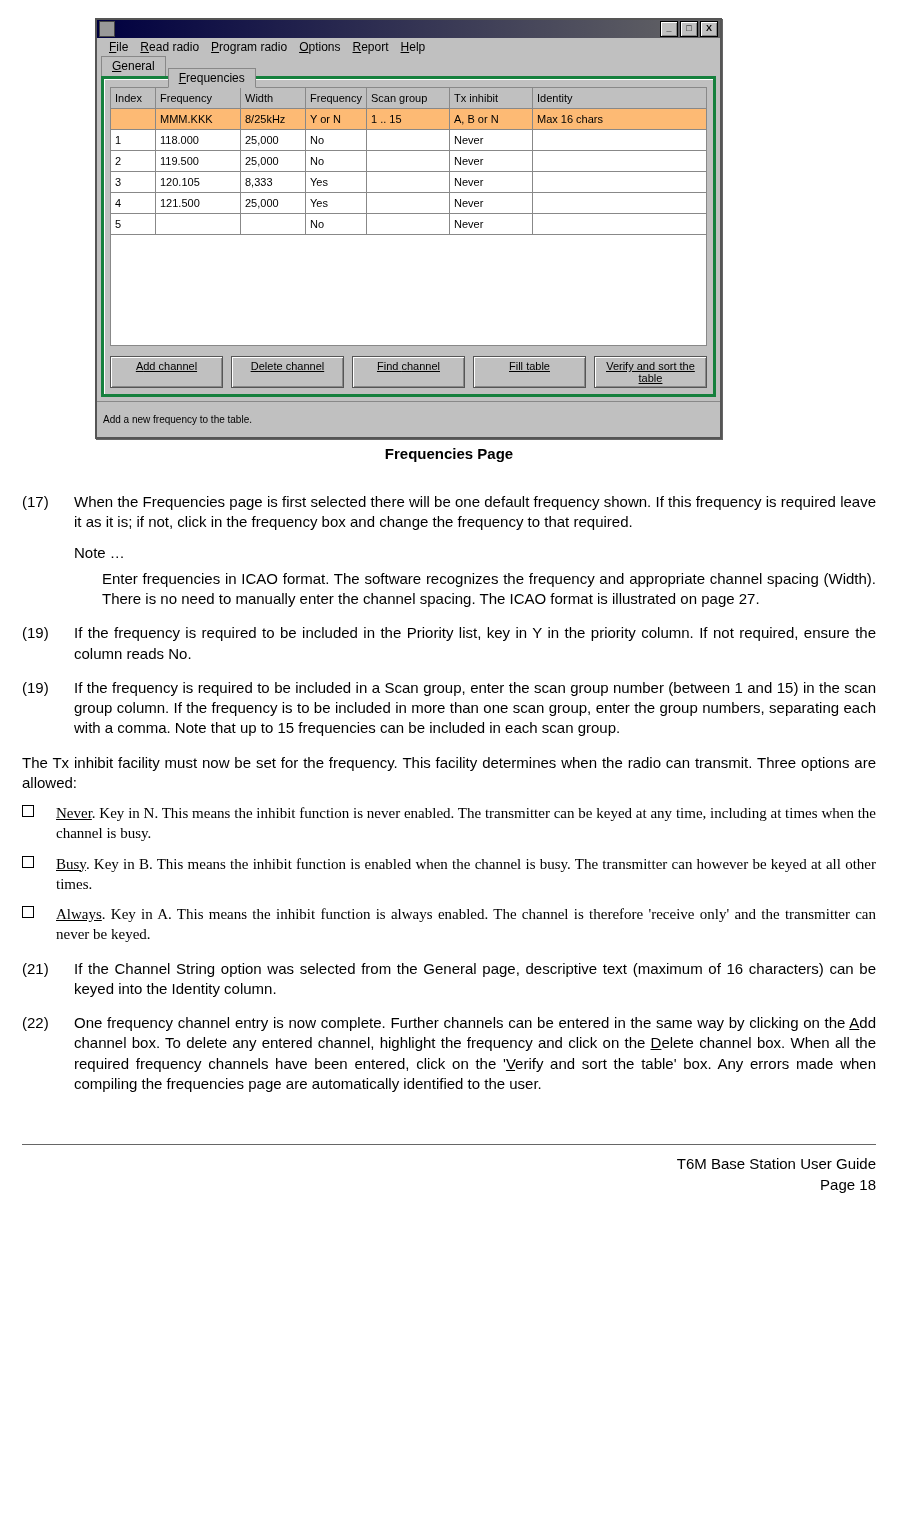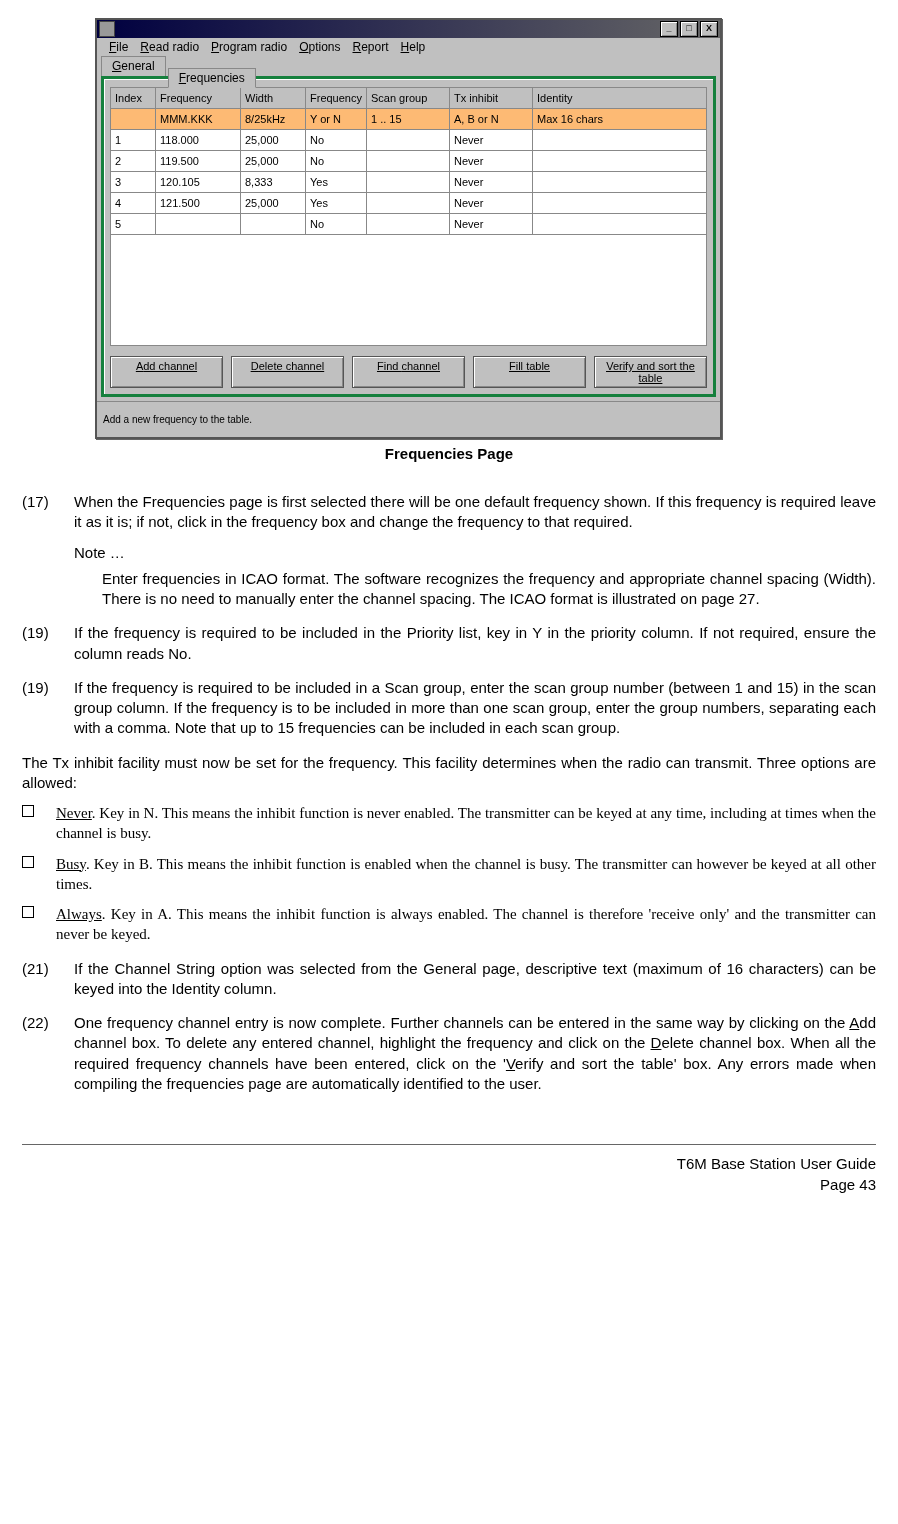--- a/index.html
+++ b/index.html
@@ -335,14 +335,14 @@
     </div>
     <div class="item">
       <div class="num">(22)</div>
       <div class="body">One frequency channel entry is now complete. Further channels can be entered in the same way by clicking on the <u>A</u>dd channel box. To delete any entered channel, highlight the frequency and click on the <u>D</u>elete channel box. When all the required frequency channels have been entered, click on the '<u>V</u>erify and sort the table' box. Any errors made when compiling the frequencies page are automatically identified to the user.</div>
     </div>
   </div>
 
 <hr class="footer-rule">
 <div class="footer">
   <div>T6M Base Station User Guide</div>
-  <div>Page 43</div>
+  <div>Page 18</div>
 </div>
 
 </body></html>

